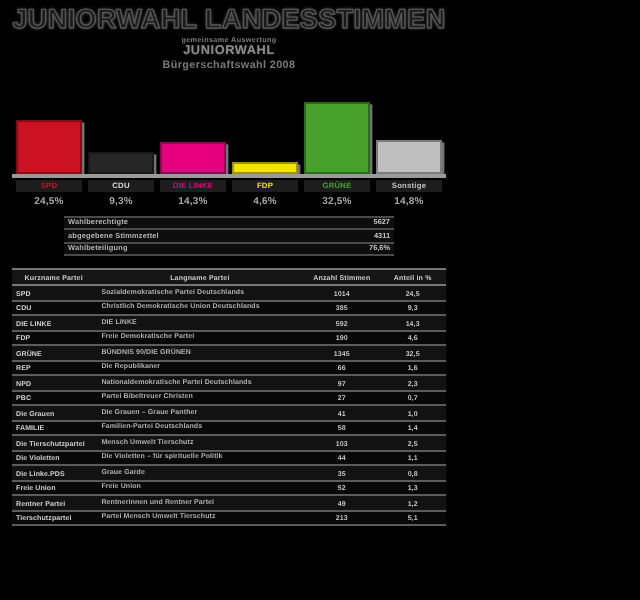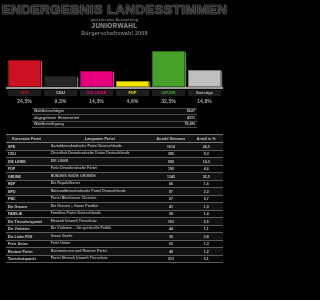--- a/index.html
+++ b/index.html
@@ -122,21 +122,21 @@
   td.pct{text-align:center;color:#c4c4c4;}
   tbody tr:nth-child(odd){background:#121212;}
   tbody tr:nth-child(even){background:#080808;}
 </style>
 </head>
 <body>
 
 <div class="poster">
 
   <div class="header">
-    <div class="main-title">ENDERGEBNIS LANDESSTIMMEN</div>
+    <div class="main-title">JUNIORWAHL LANDESSTIMMEN</div>
     <div class="sub-a">gemeinsame Auswertung</div>
     <div class="sub-b">JUNIORWAHL</div>
     <div class="sub-c">Bürgerschaftswahl 2008</div>
   </div>
 
   <div class="chart-wrap">
     <div class="bars">
         <div class="bar-col">
           <div class="bar" style="height: 26.95px; background: rgb(204, 17, 34);"></div>
         </div>

